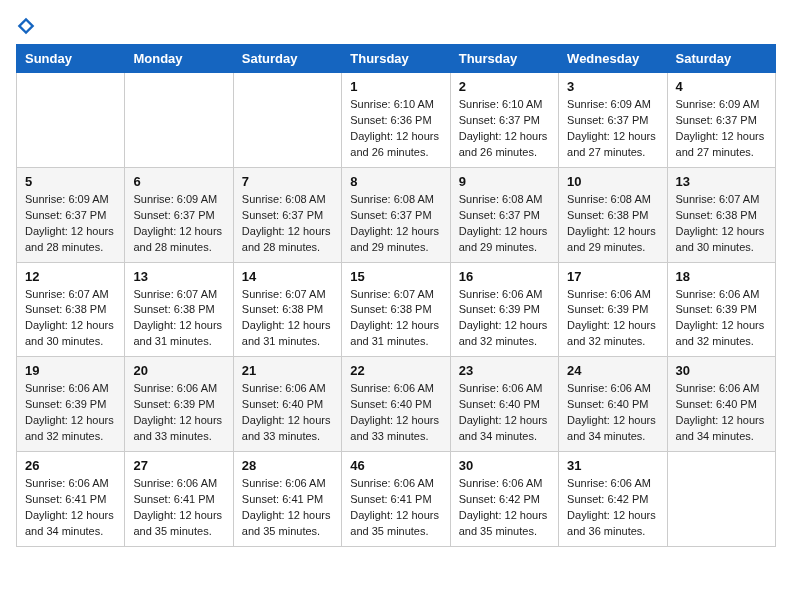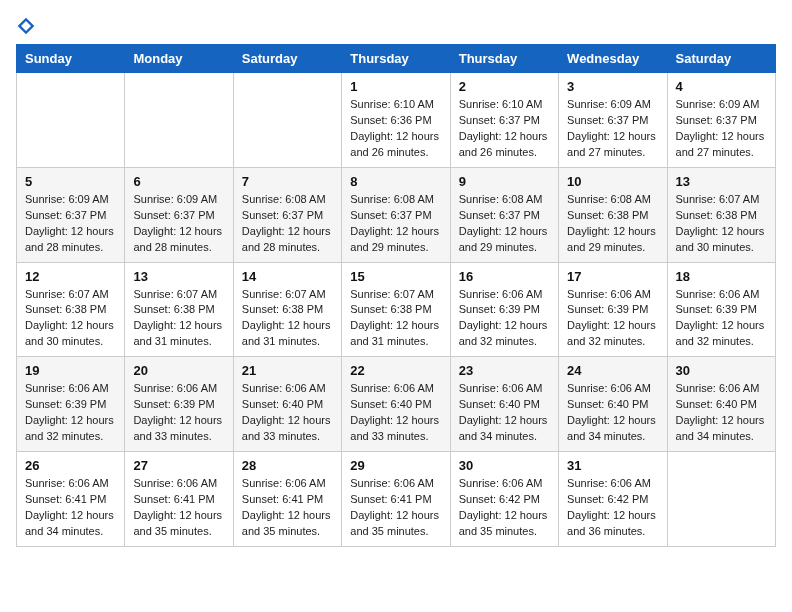--- a/index.html
+++ b/index.html
@@ -378,21 +378,21 @@
         <td>
           <div class="day-num">28</div>
           <div class="day-info">
             <div>Sunrise: 6:06 AM</div>
             <div>Sunset: 6:41 PM</div>
             <div>Daylight: 12 hours</div>
             <div> and 35 minutes.</div>
           </div>
         </td>
         <td>
-          <div class="day-num">29</div>
+          <div class="day-num">46</div>
           <div class="day-info">
             <div>Sunrise: 6:06 AM</div>
             <div>Sunset: 6:41 PM</div>
             <div>Daylight: 12 hours</div>
             <div> and 35 minutes.</div>
           </div>
         </td>
         <td>
           <div class="day-num">30</div>
           <div class="day-info">

